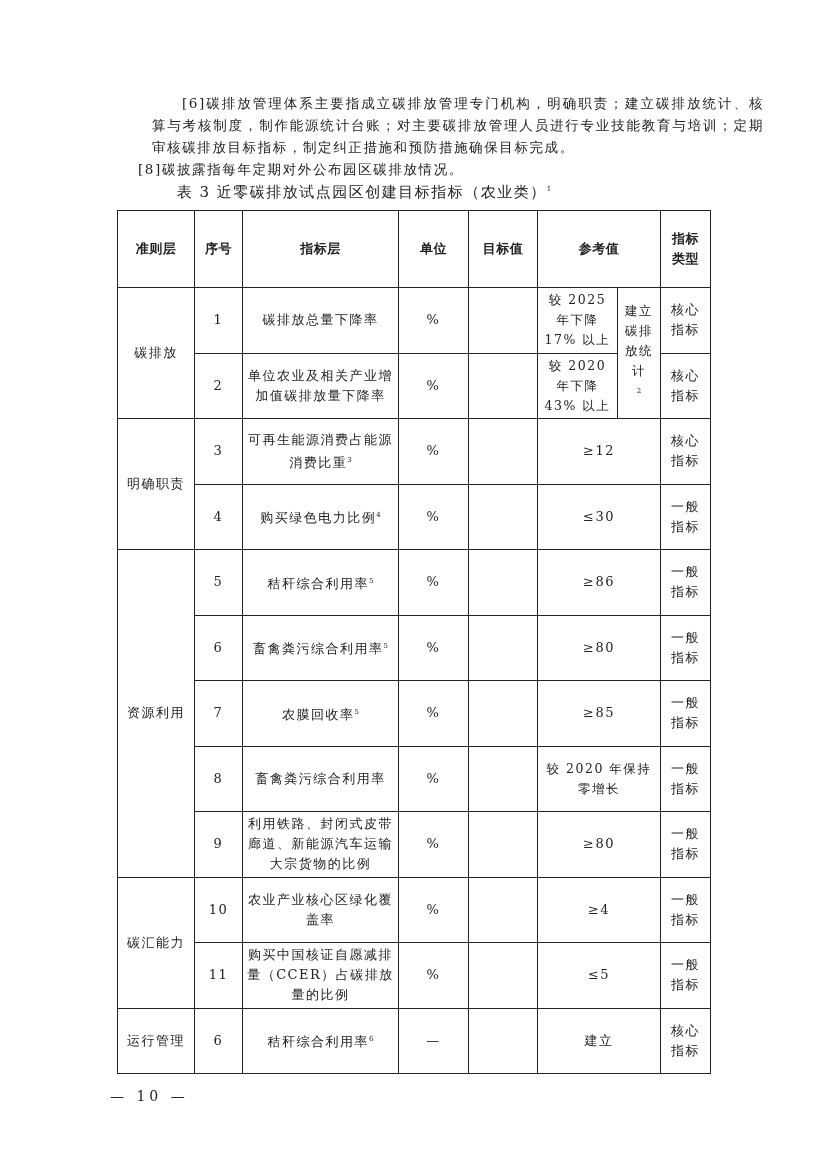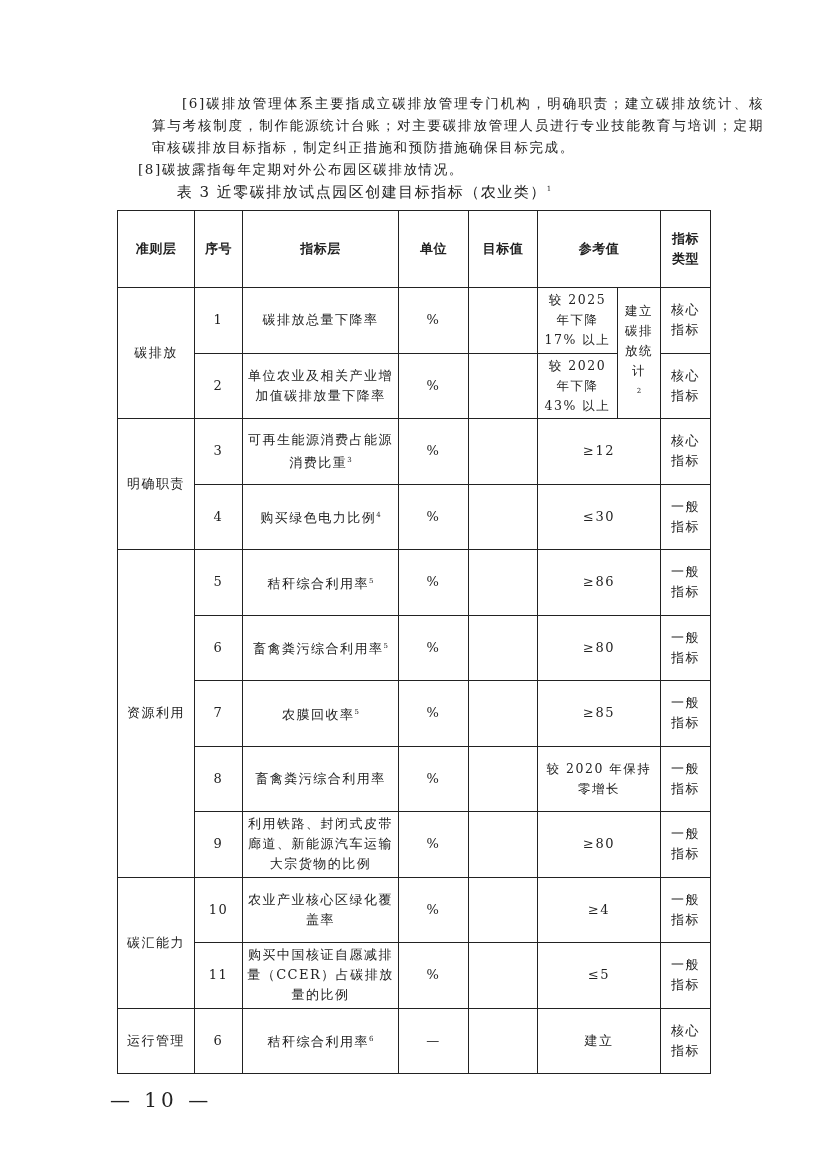--- a/index.html
+++ b/index.html
@@ -12,21 +12,21 @@
              font-size:15px; letter-spacing:1.5px; }
   sup { font-size:7px; vertical-align:super; letter-spacing:0; }
   table { position:absolute; left:117px; top:210px; border-collapse:collapse;
           table-layout:fixed; }
   td, th { border:1.5px solid #222; text-align:center; vertical-align:middle;
            font-size:13px; line-height:20px; letter-spacing:1.5px; padding:0 4px; font-weight:normal; }
   th { font-family:"DejaVu Sans","Liberation Sans",sans-serif; font-weight:bold; font-size:13px; letter-spacing:0.5px; }
   tr.h { height:51px; }
   tr.r { height:65.5px; }
   .small { font-size:12.5px; }
-  .pageno { position:absolute; top:1088px; left:110px; font-size:20px; letter-spacing:4px; }
+  .pageno { position:absolute; top:1088px; left:110px; font-size:14px; letter-spacing:4px; }
 </style>
 </head>
 <body>
 
 <div class="para" style="top:92px;margin-left:44px;"><span class="indent"></span><span>[6]碳排放管理体系主要指成立碳排放管理专门机构，明确职责；建立碳排放统计、核算与考核制度，制作能源统计台账；对主要碳排放管理人员进行专业技能教育与培训；定期审核碳排放目标指标，制定纠正措施和预防措施确保目标完成。</span></div>
 <div class="para" style="top:158px;"><span class="indent"></span><span>[8]碳披露指每年定期对外公布园区碳排放情况。</span></div>
 
 <div class="caption"><span>表 3 近零碳排放试点园区创建目标指标（农业类）</span><sup>1</sup></div>
 
 <table>

